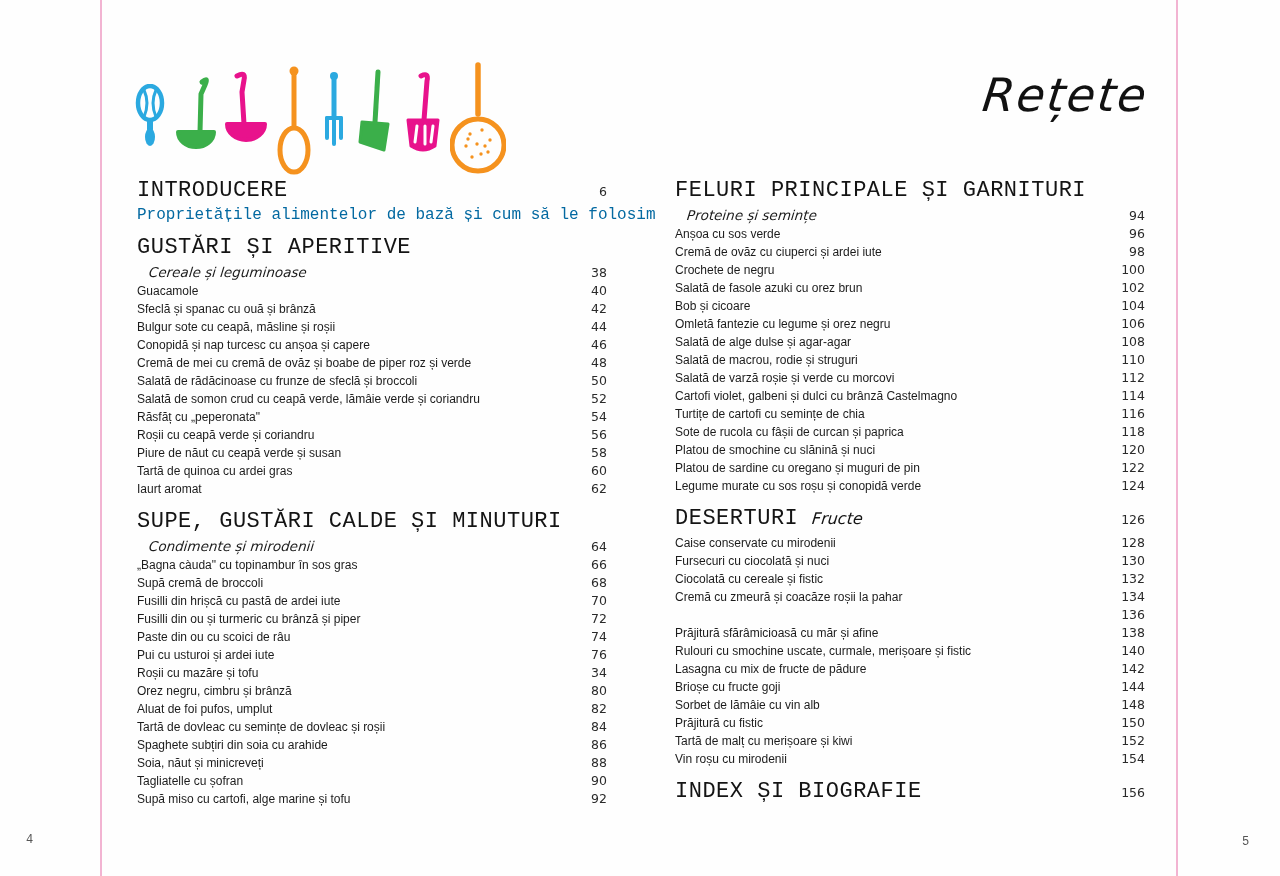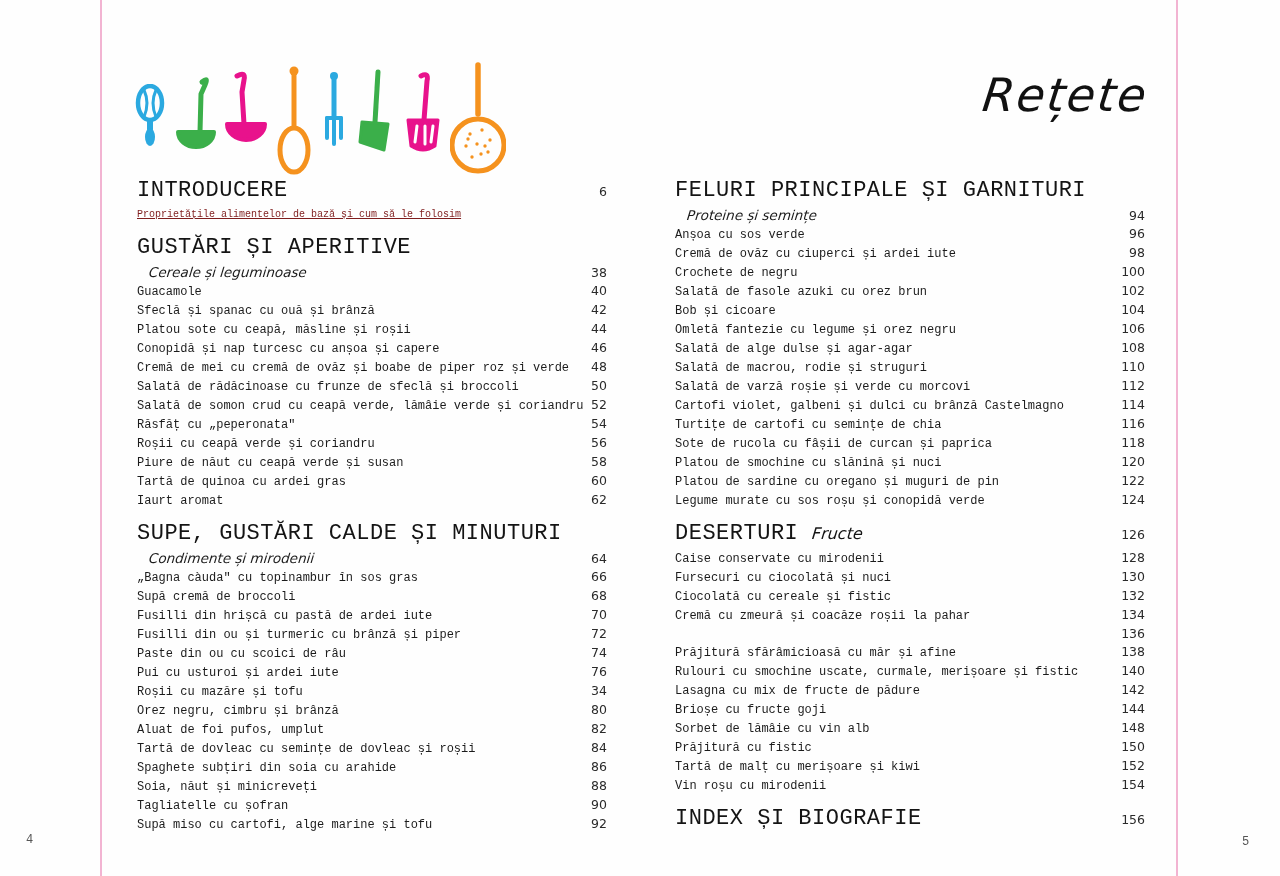--- a/index.html
+++ b/index.html
@@ -30,27 +30,27 @@
   .col.left{left:137px;}
   .col.right{left:675px;}
 
   .toc-section{margin-bottom:11px;}
   .sec-head-row{display:flex;align-items:baseline;white-space:nowrap;margin-bottom:3px;}
   .sec-head-text{font-family:"Liberation Mono",monospace;font-size:22px;letter-spacing:0.5px;
                  color:#141414;text-align:right;}
   .sec-head-suffix{font-family:"DejaVu Sans",sans-serif;font-style:italic;font-size:16px;
                    color:#141414;margin-left:14px;transform:skewX(-6deg);}
   .sec-head-row .num{margin-left:auto;}
-  .subtitle{font-family:"Liberation Mono",monospace;font-size:10px;color:#7f1d1d;
-            line-height:18px;white-space:nowrap;text-decoration:underline;}
+  .subtitle{font-family:"Liberation Mono",monospace;font-size:16px;color:#0369a1;
+            line-height:18px;white-space:nowrap;}
   .subsec-row{display:flex;align-items:baseline;white-space:nowrap;line-height:19px;}
   .subsec-label{font-family:"DejaVu Sans",sans-serif;font-style:italic;font-size:13.5px;
                 color:#1b1b1b;padding-left:12px;transform:skewX(-6deg);}
   .toc-item{display:flex;align-items:baseline;white-space:nowrap;line-height:18px;}
-  .item-label{font-family:Liberation Mono, monospace;font-size:12px;color:#1b1b1b;}
+  .item-label{font-family:Liberation Sans, sans-serif;font-size:12px;color:#1b1b1b;}
   .num{margin-left:auto;font-family:"DejaVu Sans",sans-serif;font-size:12.5px;color:#2a2a2a;}
 </style>
 </head>
 <body>
 
 <div class="page">
   <div class="edge-rule left"></div>
   <div class="edge-rule right"></div>
 
   <div class="folio left">4</div>
@@ -146,21 +146,21 @@
         </div>
         <div class="toc-item">
           <span class="item-label">Guacamole</span>
           <span class="num">40</span>
         </div>
         <div class="toc-item">
           <span class="item-label">Sfeclă și spanac cu ouă și brânză</span>
           <span class="num">42</span>
         </div>
         <div class="toc-item">
-          <span class="item-label">Platou sote cu ceapă, măsline și roșii</span>
+          <span class="item-label">Bulgur sote cu ceapă, măsline și roșii</span>
           <span class="num">44</span>
         </div>
         <div class="toc-item">
           <span class="item-label">Conopidă și nap turcesc cu anșoa și capere</span>
           <span class="num">46</span>
         </div>
         <div class="toc-item">
           <span class="item-label">Cremă de mei cu cremă de ovăz și boabe de piper roz și verde</span>
           <span class="num">48</span>
         </div>

